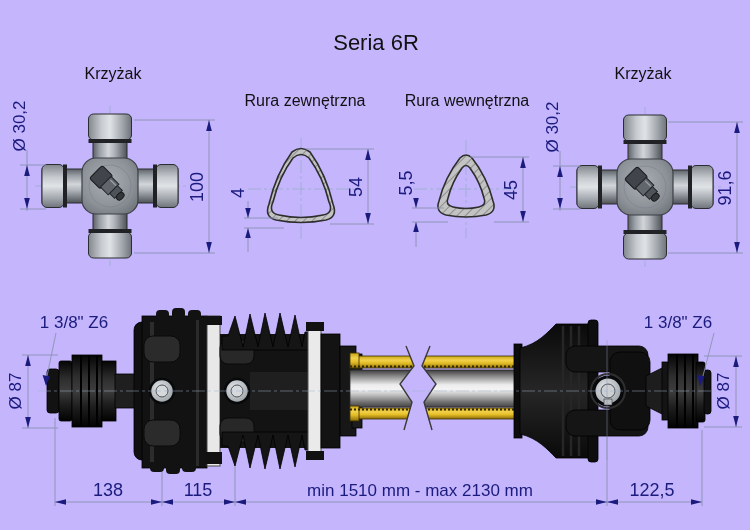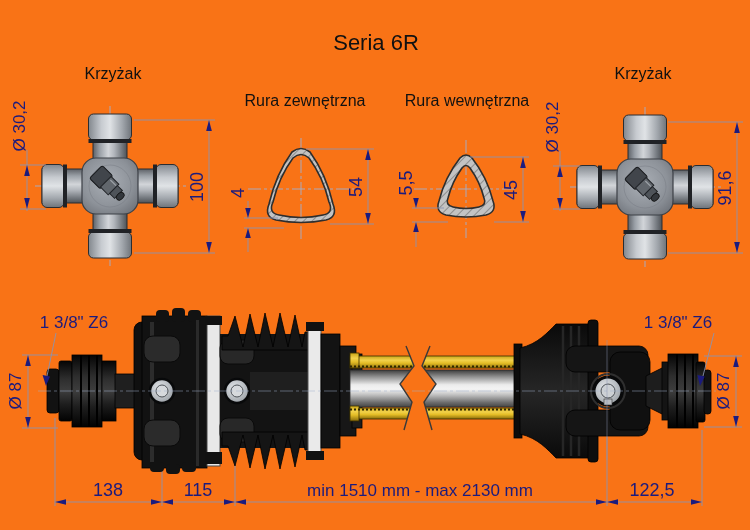--- a/index.html
+++ b/index.html
@@ -1,16 +1,16 @@
 <!DOCTYPE html>
 <html><head>
 <meta charset="utf-8">
 <style>
   html,body{margin:0;padding:0;background:#ffffff;}
-  .stage{width:750px;height:530px;position:relative;background:#f97316;overflow:hidden;
+  .stage{width:750px;height:530px;position:relative;background:#c4b5fd;overflow:hidden;
          font-family:"Liberation Sans","DejaVu Sans",sans-serif;}
   svg{display:block;}
   text{font-family:"Liberation Sans","DejaVu Sans",sans-serif;}
   .lbl{fill:#111;font-size:16px;}
   .title{fill:#111;font-size:22px;}
   .dim{fill:#1b1b7e;font-size:18px;}
   .dimS{fill:#1b1b7e;font-size:17px;}
   .thin{stroke:#8a93b0;stroke-width:0.9;fill:none;}
   .cl{stroke:#9fb0cf;stroke-width:0.9;fill:none;stroke-dasharray:13 3 3 3;}
   .arw{fill:#1b1b7e;stroke:none;}

